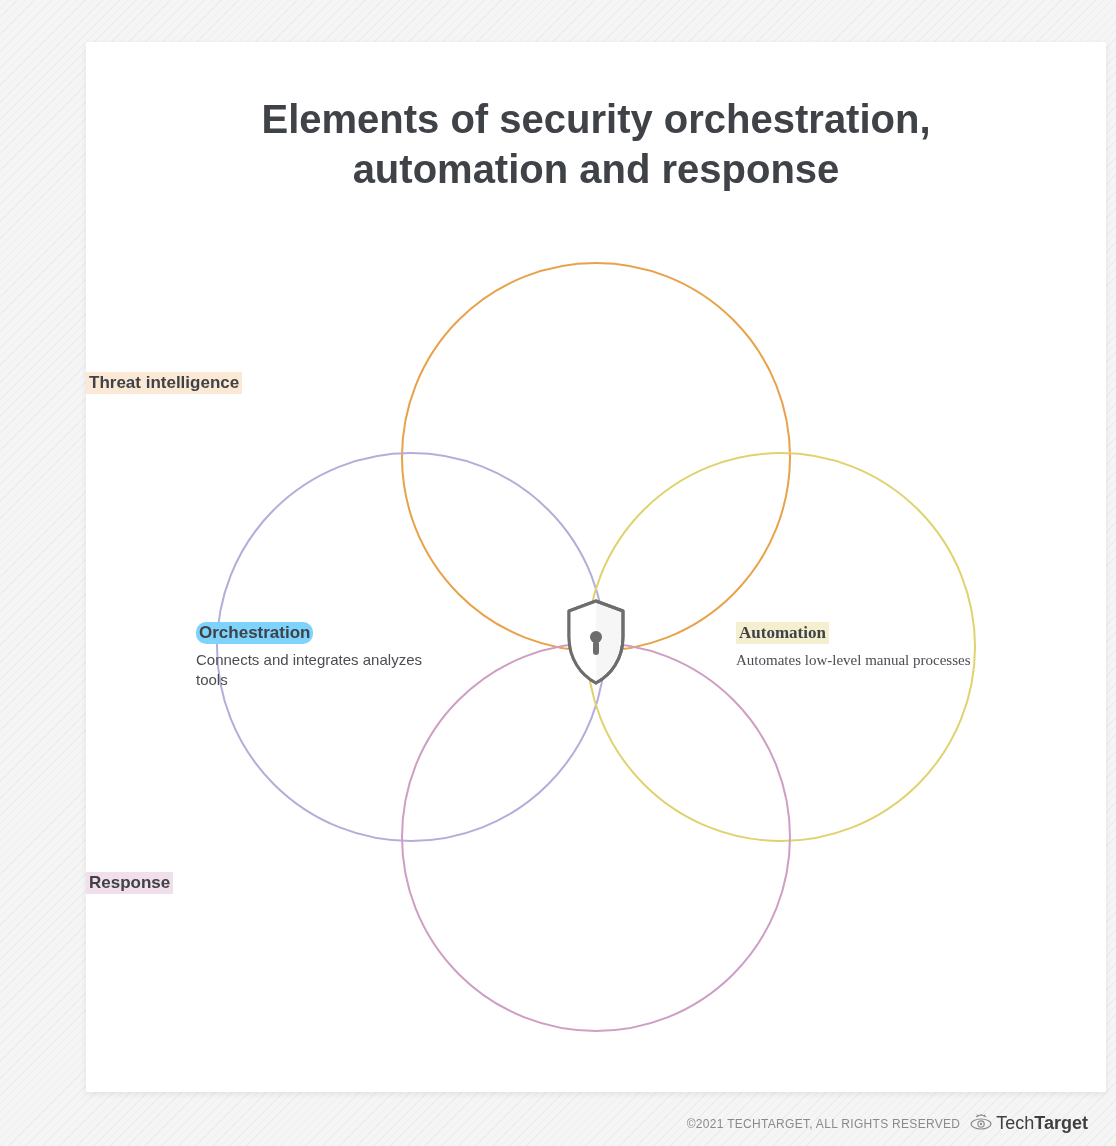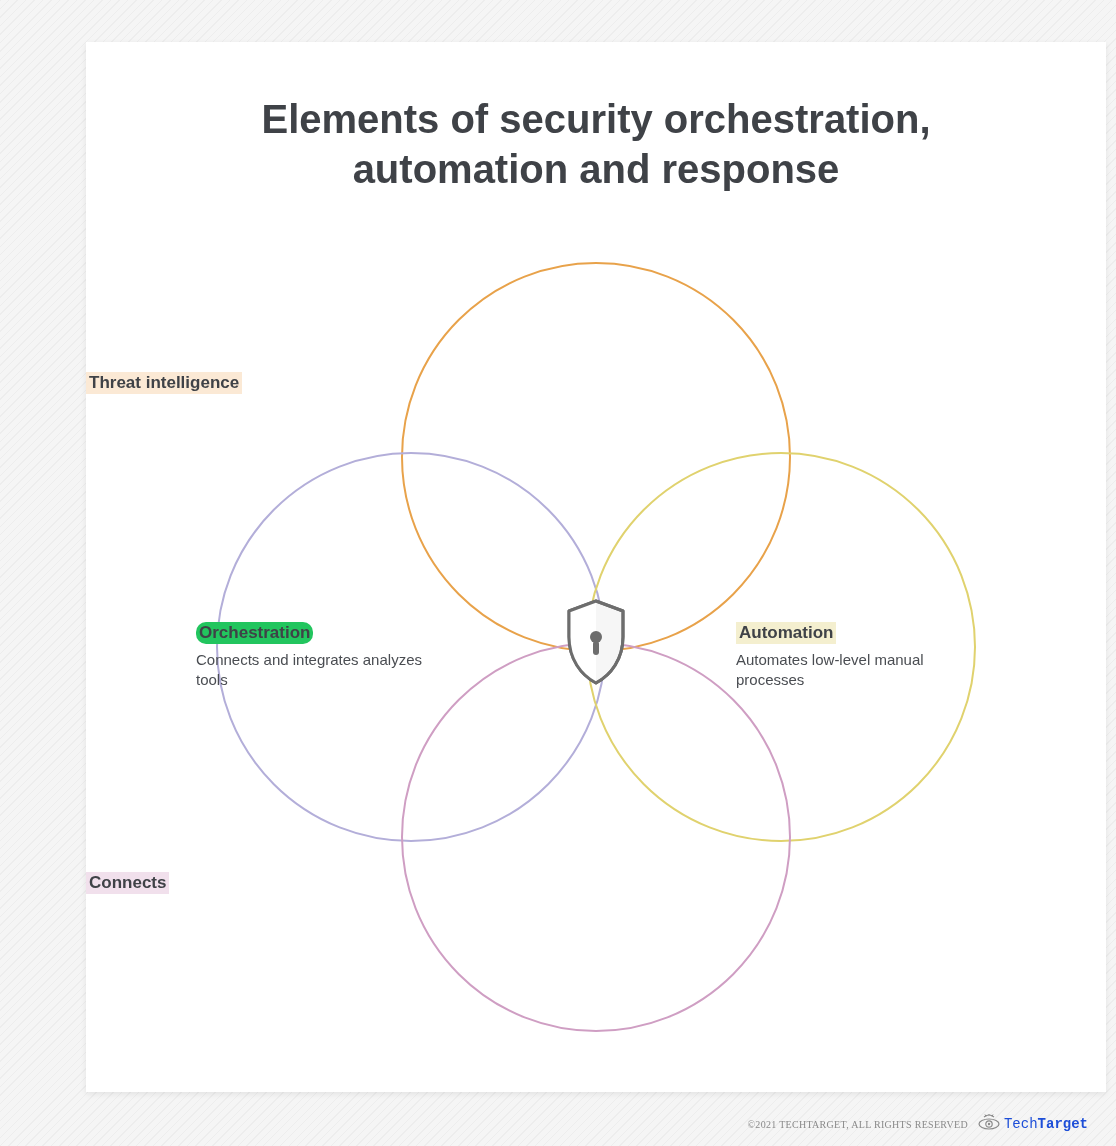--- a/index.html
+++ b/index.html
@@ -62,62 +62,60 @@
     font-weight: 700;
     padding: 1px 3px;
     margin-bottom: 6px;
   }
   .node .desc {
     font-size: 15px;
     line-height: 1.35;
     color: #4a4d52;
   }
   .hl-orange { background: #fbe9d5; }
-  .hl-purple { background: #22c55e; border-radius: 10px; }
+  .hl-purple { background: #7dd3fc; border-radius: 10px; }
   .hl-yellow { background: #f4efcf; }
   .hl-pink   { background: #f1e0ec; }
 
   .n-top    { left: 0; width: 1020px; top: 120px; }
   .n-top .desc { max-width: 170px; margin: 0 auto; }
   .n-left   { left: 110px; width: 260px; top: 370px; }
-  .n-right  { left: 650px; width: 260px; top: 370px; }
+  .n-right  { left: 650px; width: 260px; top: 370px; font-family: Liberation Serif, serif; }
   .n-bottom { left: 0; width: 1020px; top: 620px; }
   .n-bottom .desc { max-width: 280px; margin: 0 auto; }
 
   .shield {
     position: absolute;
     left: 475px;
     top: 345px;
     width: 70px;
     height: 90px;
   }
 
   .footer {
     position: absolute;
     bottom: 12px;
     right: 28px;
     display: flex;
     align-items: center;
     gap: 10px;
   }
   .copyright {
-    font-size: 10px;
+    font-size: 12px;
     color: #8a8a8a;
     letter-spacing: 0.3px;
-    font-family: Liberation Serif, serif;
   }
   .brand {
     display: flex;
     align-items: center;
     gap: 4px;
   }
   .brand-text {
-    font-size: 14px;
-    color: #1d4ed8;
-    font-family: Liberation Mono, monospace;
+    font-size: 18px;
+    color: #404040;
   }
   .brand-text .bold { font-weight: 700; }
 </style>
 </head>
 <body>
 
 <div class="card">
   <h1 class="title">Elements of security orchestration, automation and response</h1>
 
   <div class="venn">
@@ -131,21 +129,21 @@
     </div>
     <div class="node n-left">
       <div class="label hl-purple">Orchestration</div>
       <div class="desc">Connects and integrates analyzes tools</div>
     </div>
     <div class="node n-right">
       <div class="label hl-yellow">Automation</div>
       <div class="desc">Automates low-level manual processes</div>
     </div>
     <div class="node n-bottom">
-      <div class="label hl-pink">Connects</div>
+      <div class="label hl-pink">Response</div>
     </div>
 
     <div class="shield">
       <svg viewBox="0 0 70 90" width="70" height="90">
         <path d="M35 4 L62 14 L62 40 C62 62 50 78 35 86 C20 78 8 62 8 40 L8 14 Z" fill="#f6f6f6" stroke="#6d6d6d" stroke-width="3" stroke-linejoin="round"></path>
         <path d="M35 4 L35 86 C20 78 8 62 8 40 L8 14 Z" fill="#ffffff"></path>
         <path d="M35 4 L62 14 L62 40 C62 62 50 78 35 86 C20 78 8 62 8 40 L8 14 Z" fill="none" stroke="#6d6d6d" stroke-width="3" stroke-linejoin="round"></path>
         <circle cx="35" cy="40" r="6" fill="#6d6d6d"></circle>
         <rect x="32" y="44" width="6" height="14" rx="3" fill="#6d6d6d"></rect>
       </svg>

